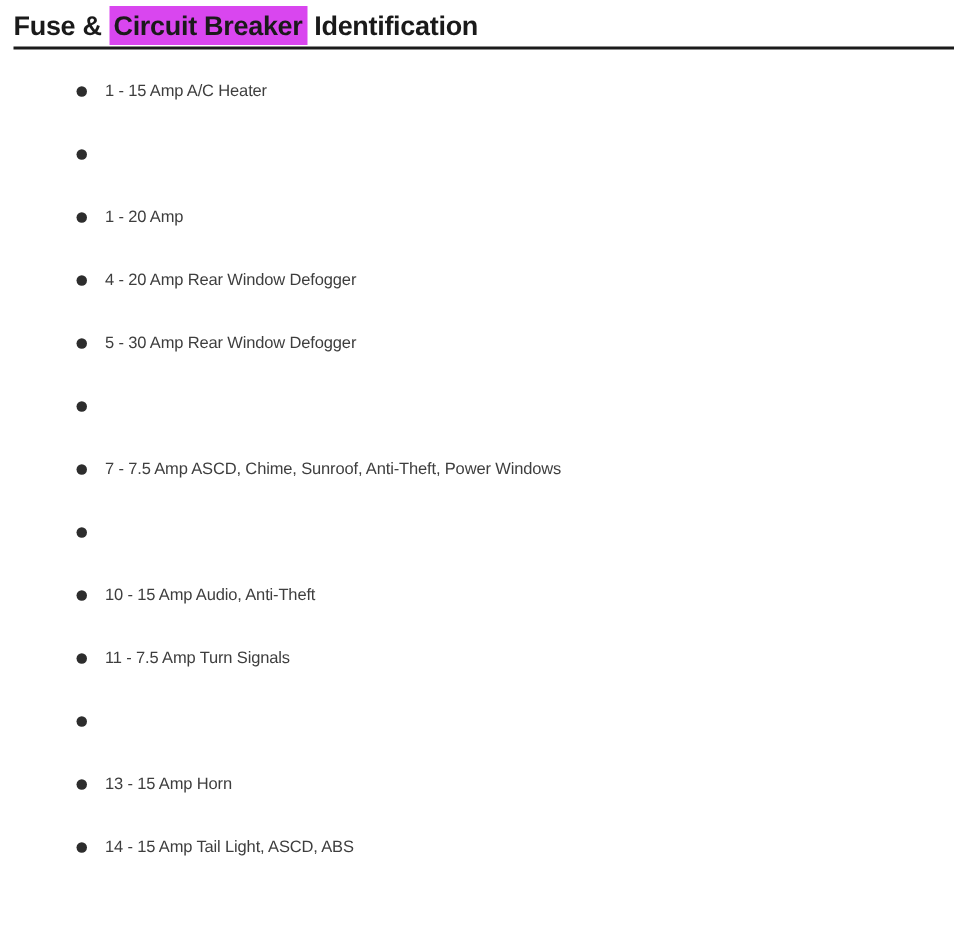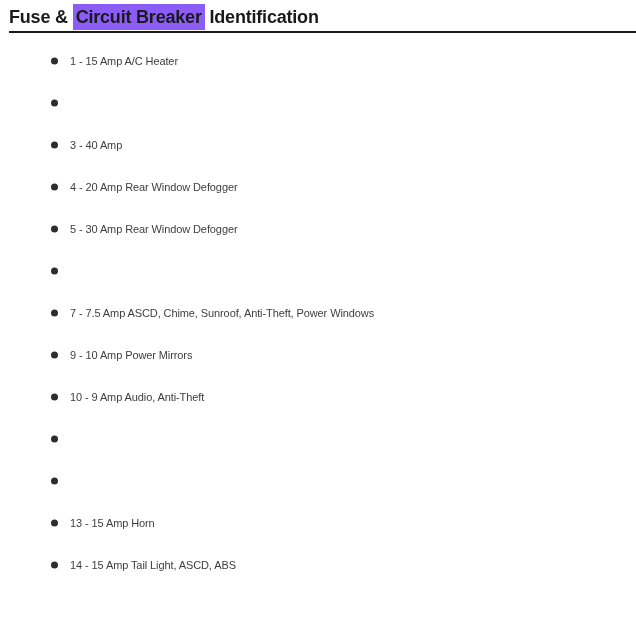--- a/index.html
+++ b/index.html
@@ -21,21 +21,21 @@
   .page-title {
     margin: 0 10px 0 9px;
     font-size: 18px;
     line-height: 24px;
     font-weight: bold;
     color: #1a1a1a;
     letter-spacing: -0.2px;
     white-space: nowrap;
   }
   .hl {
-    background: #8b5cf6;
+    background: #d946ef;
     color: #1a1a1a;
     padding: 3px 3px;
   }
   .rule {
     border: 0;
     border-top: 2px solid #1b1b1b;
     margin: 2px 0 0 9px;
     height: 0;
   }
   .fuse-list {
@@ -77,47 +77,47 @@
   <ul class="fuse-list">
     <li class="fuse-item">
         <span class="bullet"></span>
         <span>1 - 15 Amp A/C Heater</span>
       </li>
     <li class="fuse-item">
         <span class="bullet"></span>
       </li>
     <li class="fuse-item">
         <span class="bullet"></span>
-        <span>3 - 40 Amp</span>
+        <span>1 - 20 Amp</span>
       </li>
     <li class="fuse-item">
         <span class="bullet"></span>
         <span>4 - 20 Amp Rear Window Defogger</span>
       </li>
     <li class="fuse-item">
         <span class="bullet"></span>
         <span>5 - 30 Amp Rear Window Defogger</span>
       </li>
     <li class="fuse-item">
         <span class="bullet"></span>
       </li>
     <li class="fuse-item">
         <span class="bullet"></span>
         <span>7 - 7.5 Amp ASCD, Chime, Sunroof, Anti-Theft, Power Windows</span>
       </li>
     <li class="fuse-item">
         <span class="bullet"></span>
-        <span>9 - 10 Amp Power Mirrors</span>
       </li>
     <li class="fuse-item">
         <span class="bullet"></span>
-        <span>10 - 9 Amp Audio, Anti-Theft</span>
+        <span>10 - 15 Amp Audio, Anti-Theft</span>
       </li>
     <li class="fuse-item">
         <span class="bullet"></span>
+        <span>11 - 7.5 Amp Turn Signals</span>
       </li>
     <li class="fuse-item">
         <span class="bullet"></span>
       </li>
     <li class="fuse-item">
         <span class="bullet"></span>
         <span>13 - 15 Amp Horn</span>
       </li>
     <li class="fuse-item">
         <span class="bullet"></span>

